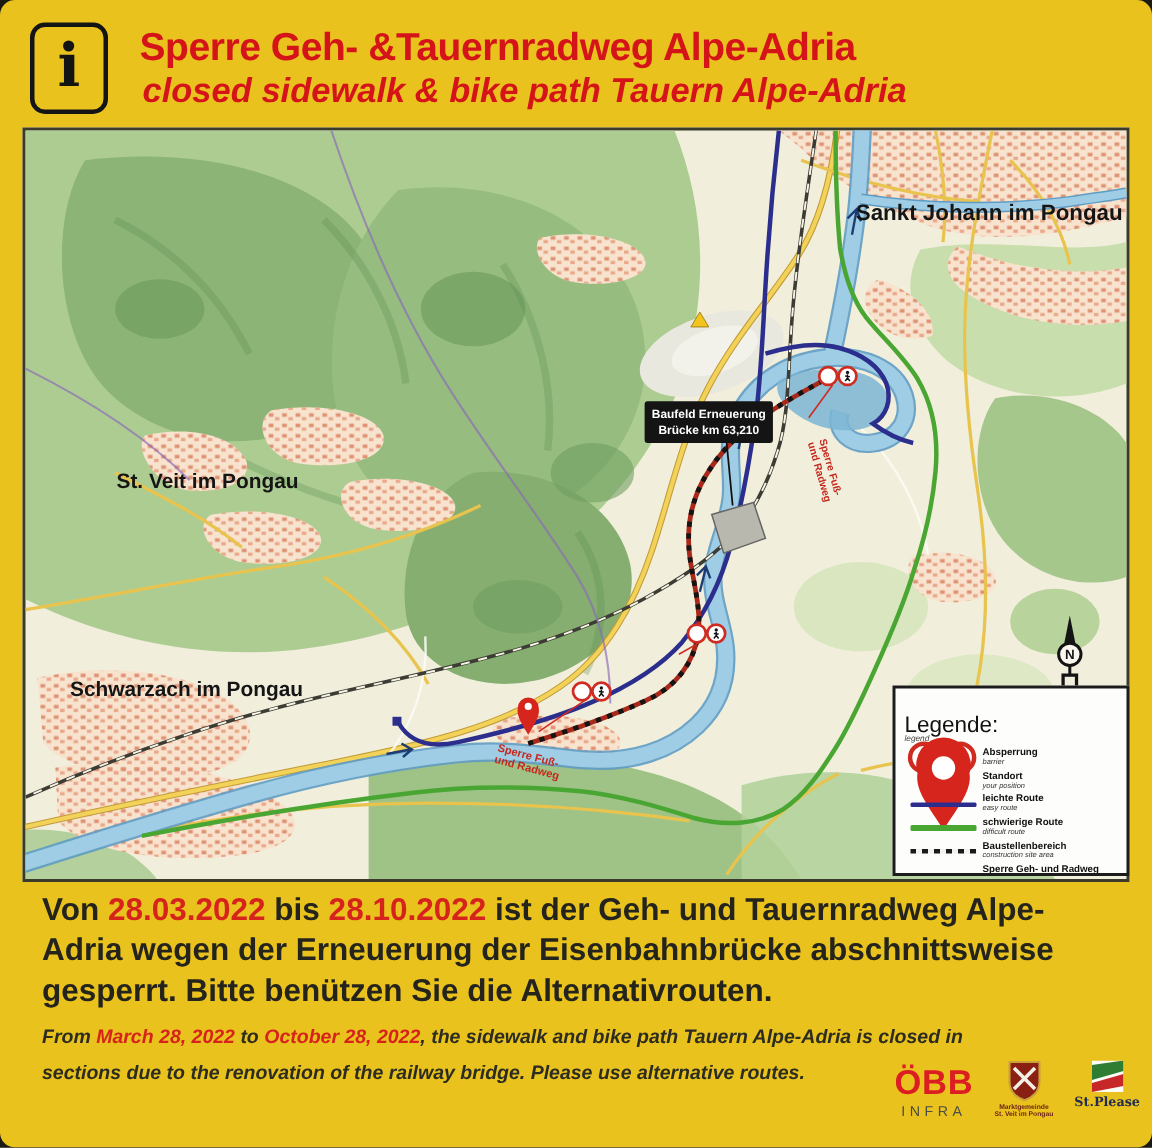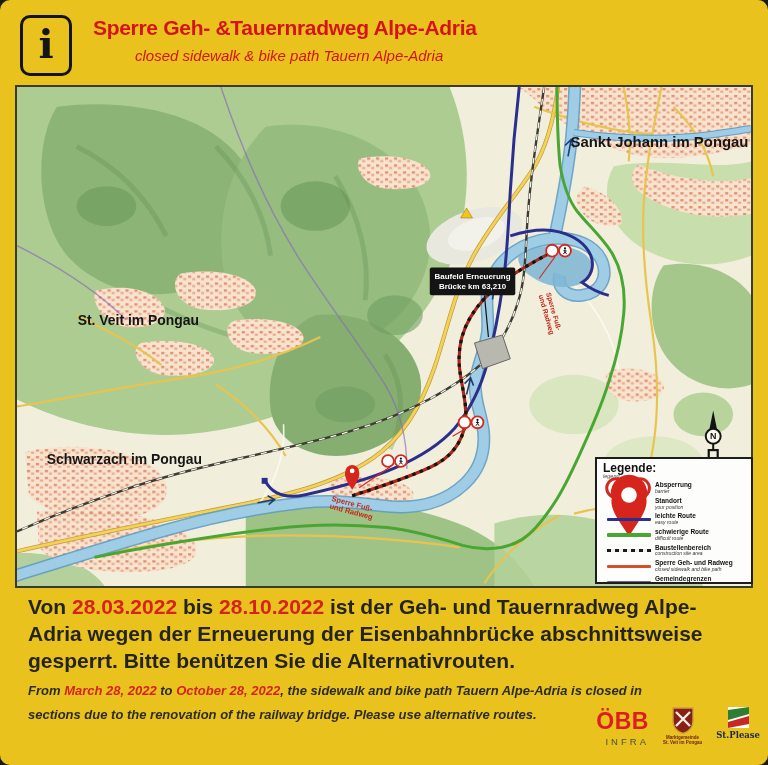--- a/index.html
+++ b/index.html
@@ -1,42 +1,42 @@
 <!DOCTYPE html>
 <html><head>
 <meta charset="utf-8">
 <style>
   html,body{margin:0;padding:0;background:#1a1a12;}
   .page{position:relative;width:768px;height:765px;background:#e9c21d;border-radius:10px;overflow:hidden;font-family:"Liberation Sans",sans-serif;}
   
   .info-box{position:absolute;left:20px;top:15px;width:46px;height:55px;border:3px solid #141414;border-radius:10px;display:flex;align-items:center;justify-content:center;}
   .info-box span{font-family:"DejaVu Serif",serif;font-weight:bold;font-size:40px;line-height:1;color:#141414;margin-top:-4px;}
-  .title-de{position:absolute;left:93px;top:16px;font-size:21px;font-weight:bold;color:#d41419;letter-spacing:-0.3px;}
-  .title-en{position:absolute;left:95px;top:47px;font-size:15px;font-weight:normal;font-style:italic;color:#d41419;margin-left:40px;}
+  .title-de{position:absolute;left:93px;top:16px;font-size:26px;font-weight:bold;color:#d41419;letter-spacing:-0.3px;}
+  .title-en{position:absolute;left:95px;top:47px;font-size:23px;font-weight:bold;font-style:italic;color:#d41419;}
   
   .map{position:absolute;left:15px;top:85px;width:738px;height:503px;border:2px solid #3b3b2c;box-sizing:border-box;background:#f1efdc;}
   .map svg{display:block;width:100%;height:100%;}
   
   .legend{position:absolute;left:578px;top:370px;width:158px;height:127px;background:#fdfdfb;border:2px solid #1c1c1c;box-sizing:border-box;padding:3px 4px 2px 6px;overflow:hidden;}
-  .legend-title{font-size:12px;font-weight:bold;color:#111;line-height:1;}
+  .legend-title{font-size:15px;font-weight:normal;color:#111;line-height:1;margin-top:14px;}
   .legend-sub{font-size:5.5px;font-style:italic;color:#444;line-height:1;margin-bottom:1px;}
   .lrow{display:flex;align-items:center;height:15.6px;}
   .lsym{width:52px;flex:0 0 52px;display:flex;align-items:center;justify-content:center;gap:1px;}
   .ltxt{line-height:1.05;}
   .lde{font-size:6.5px;font-weight:bold;color:#111;}
   .len{font-size:5px;font-style:italic;color:#333;}
   .lline{width:44px;height:3.5px;border-radius:1px;}
   .ldash{width:44px;height:3px;background:repeating-linear-gradient(90deg,#1a1a1a 0 4px,#f1f1ee 4px 8px);}
   
   .notice-de{position:absolute;left:28px;top:593px;width:706px;font-size:21px;line-height:27px;font-weight:bold;color:#24241c;}
   .notice-en{position:absolute;left:28px;top:679px;width:626px;font-size:13px;line-height:24px;font-weight:bold;font-style:italic;color:#2c2c20;}
   .date{color:#d6231c;}
   
   .logos{position:absolute;right:8px;top:707px;display:flex;align-items:flex-start;gap:14px;}
-  .obb{display:flex;flex-direction:column;align-items:flex-end;line-height:1;margin-top:3px;margin-left:40px;}
+  .obb{display:flex;flex-direction:column;align-items:center;line-height:1;margin-top:3px;margin-left:40px;}
   .obb-main{font-size:23px;font-weight:bold;color:#dc1e23;letter-spacing:0.5px;}
   .obb-sub{font-size:9.5px;font-weight:normal;color:#4c4c44;letter-spacing:3px;margin-top:4px;}
   .arms{display:flex;flex-direction:column;align-items:center;line-height:1;}
   .arms-cap{font-size:4.5px;font-weight:bold;color:#6e2418;text-align:center;line-height:1.2;margin-top:1px;}
   .stj{display:flex;flex-direction:column;align-items:center;line-height:1;}
   .stj-name{font-family:"DejaVu Serif",serif;font-size:8.5px;font-weight:bold;color:#232c4e;margin-top:3px;}
 </style>
 </head>
 <body>
 

